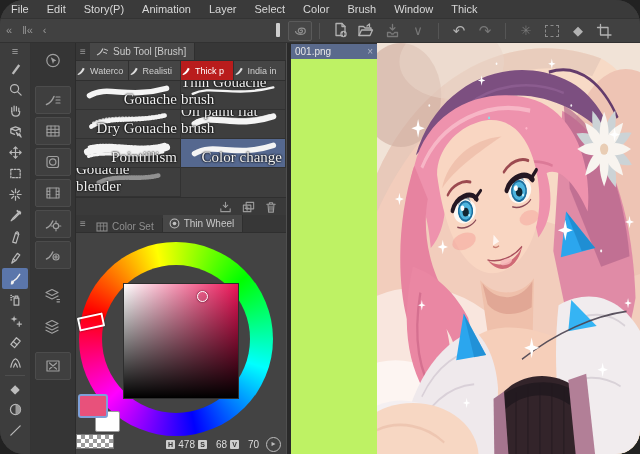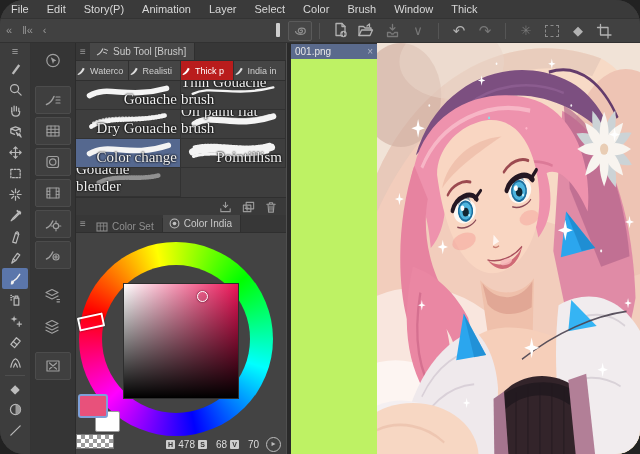--- a/index.html
+++ b/index.html
@@ -392,33 +392,33 @@
               </svg>
             <span class="brush-label">Dry Gouache</span>
           </div>
           <div class="brush-cell">
             <svg width="100" height="22" viewBox="0 0 100 24">
                 <path class="bstroke" d="M8,15 C30,3 52,21 94,7" stroke-width="6.5"></path>
                 <path class="bstroke" d="M10,11 C30,2 54,16 90,5" stroke-width="1.4" opacity=".7"></path>
               </svg>
             <span class="brush-label">Oil paint flat brush</span>
           </div>
-          <div class="brush-cell sel">
-            <svg width="100" height="22" viewBox="0 0 100 24">
-                <path class="bstroke" d="M8,16 C30,3 52,21 94,7" stroke-width="6"></path>
-              </svg>
-            <span class="brush-label">Color change</span>
-          </div>
           <div class="brush-cell">
             <svg width="100" height="22" viewBox="0 0 100 24">
                 <path class="bstroke" d="M6,14 C26,6 60,18 92,9" stroke-width="8" stroke-dasharray="2.5 1.5"></path>
                 <path class="bstroke" d="M8,9 C30,3 62,14 90,6" stroke-width="4" stroke-dasharray="2 1.5"></path>
                 <path class="bstroke" d="M7,19 C28,12 58,22 88,14" stroke-width="3.5" stroke-dasharray="1.6 1.6"></path>
               </svg>
             <span class="brush-label">Pointillism</span>
+          </div>
+          <div class="brush-cell sel">
+            <svg width="100" height="22" viewBox="0 0 100 24">
+                <path class="bstroke" d="M8,16 C30,3 52,21 94,7" stroke-width="6"></path>
+              </svg>
+            <span class="brush-label">Color change</span>
           </div>
           <div class="brush-cell">
             <svg width="100" height="22" viewBox="0 0 100 24">
                 <path class="bstroke" d="M18,16 C38,6 60,14 84,8" stroke-width="5" stroke-dasharray="1 1.6" opacity=".45" stroke="#bdbdbd"></path>
               </svg>
             <span class="brush-label">Gouache blender</span>
           </div>
         </div>
         <div class="subfoot">
           <svg width="15" height="14" viewBox="0 0 16 15">
@@ -446,21 +446,21 @@
                 <rect x="1" y="1" width="10" height="8"></rect>
                 <path d="M1,4 h10 M4.3,1 v8 M7.6,1 v8" stroke-width=".8"></path>
               </svg>
             <span>Color Set</span>
           </span>
           <span class="ptab">
             <svg width="11" height="11" viewBox="0 0 12 12">
                 <circle cx="6" cy="6" r="4.8"></circle>
                 <circle cx="6" cy="6" r="2" fill="#c2c2c2" stroke="none"></circle>
               </svg>
-            <span>Color India</span>
+            <span>Thin Wheel</span>
           </span>
         </div>
         <div class="wheelzone">
           <div class="ring"></div>
           <div class="ring-hole"></div>
           <div class="hue-marker"></div>
           <div class="svsq">
             <div class="sv-cursor"></div>
           </div>
           <div class="swatch-main"></div>

